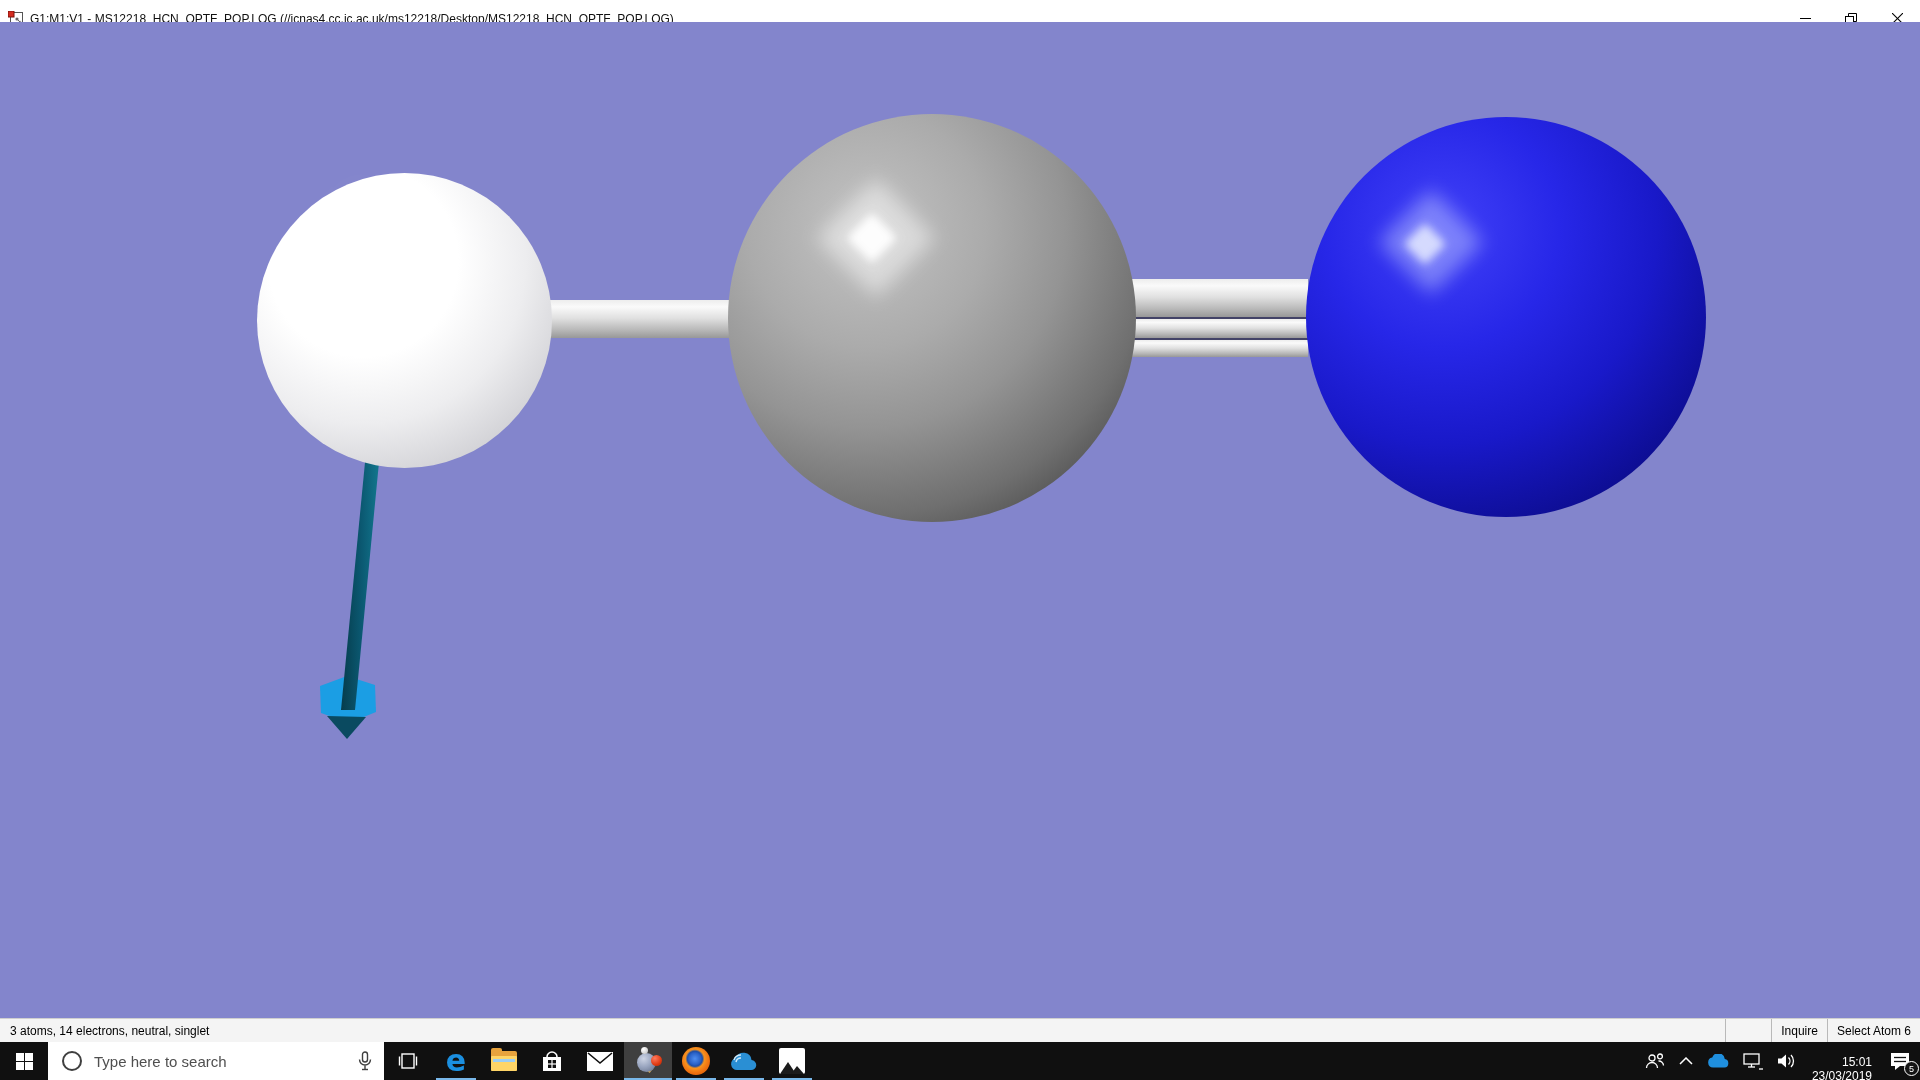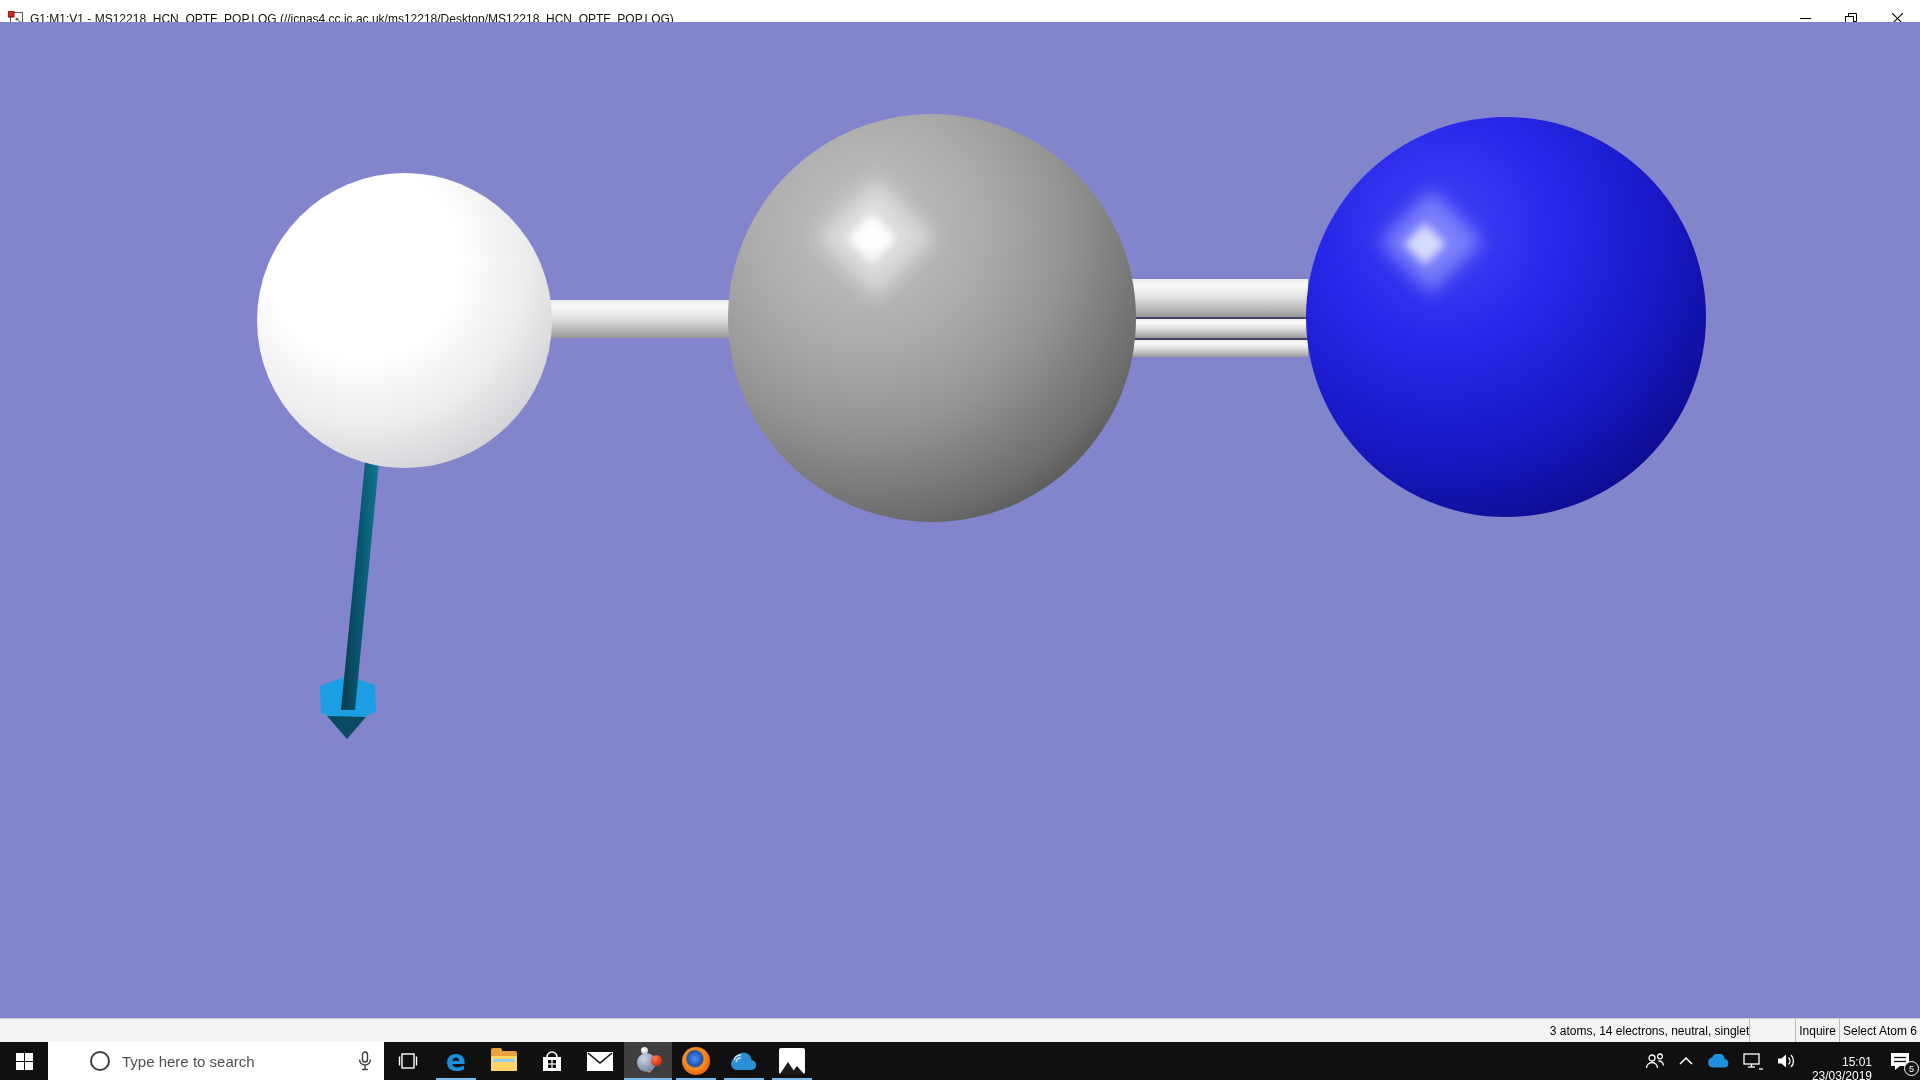--- a/index.html
+++ b/index.html
@@ -39,30 +39,30 @@
   #atom-n .sparkle  { left:22%; top:22%; width:74px; height:74px; background:#b9c2ff; opacity:.5;  filter:blur(9px); }
   #atom-n .sparkle2 { left:26%; top:28%; width:30px; height:30px; background:#dfe4ff; opacity:.9;  filter:blur(4px); }
   #atom-h .sparkle  { left:20%; top:16%; width:90px; height:90px; background:#ffffff; opacity:.8;  filter:blur(14px); }
 
   .dipole-svg { position:absolute; left:0; top:0; z-index:1; }
 
   
   .statusbar { position:absolute; left:0; top:1018px; width:1920px; height:24px;
                background:#f4f4f4; border-top:1px solid #cfcfcf;
                display:flex; align-items:center; font-size:12px; color:#000; }
-  .status-left { flex:1 1 auto; padding-left:10px;text-align:right; }
-  .status-cell { flex:0 0 auto; border-left:1px solid #b9b9b9; padding:0 3px;
+  .status-left { flex:1 1 auto; padding-left:10px; }
+  .status-cell { flex:0 0 auto; border-left:1px solid #b9b9b9; padding:0 9px;
                  height:100%; display:flex; align-items:center; }
   .status-cell.blank { width:46px; }
 
   
   .taskbar { position:absolute; left:0; top:1042px; width:1920px; height:38px;
              background:#101010; display:flex; align-items:stretch; }
   .tb-btn { width:48px; display:flex; align-items:center; justify-content:center; position:relative; }
-  .searchbox { width:336px; background:#ffffff; display:flex; align-items:center; position:relative;padding-left:28px; }
+  .searchbox { width:336px; background:#ffffff; display:flex; align-items:center; position:relative; }
   .cortana-ring { width:20px; height:20px; border:2.5px solid #3f3f3f; border-radius:50%; margin:0 12px 0 14px; flex:0 0 auto; }
   .search-input { border:none; outline:none; flex:1 1 auto; font-size:15px; color:#3c3c3c;
                   font-family:"Liberation Sans",sans-serif; background:transparent; }
   .search-input::placeholder { color:#4f4f4f; opacity:1; }
   .mic { margin:0 12px; flex:0 0 auto; }
 
   .app-btn { width:48px; display:flex; align-items:center; justify-content:center; position:relative; }
   .app-btn.active { background:#3f3f3f; }
   .app-btn .underline { position:absolute; bottom:0; left:4px; right:4px; height:2px; background:#79b8ea; }
   .app-btn.active .underline { left:0; right:0; }

